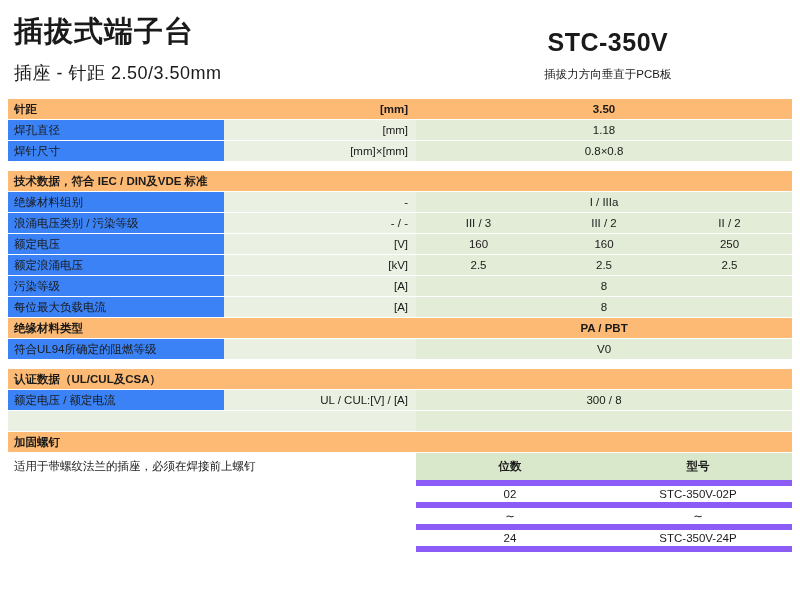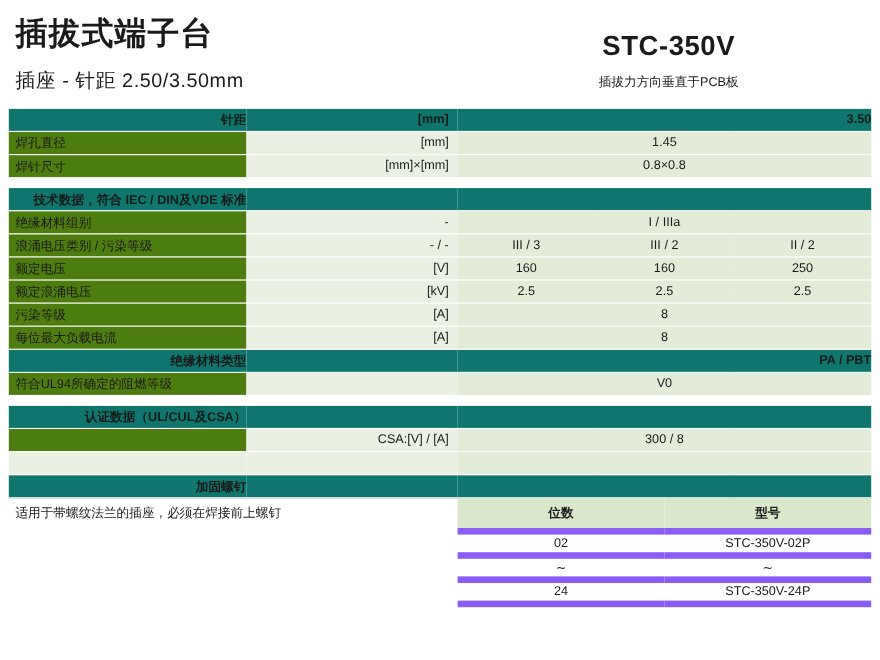--- a/index.html
+++ b/index.html
@@ -62,37 +62,36 @@
   table.spec td {
     padding: 0;
     height: 21px;
     vertical-align: middle;
     font-size: 11.5px;
     border-bottom: 1px solid #ffffff;
   }
   .c-label {
     width: 216px;
     padding-left: 6px !important;
-    background: #4d7c0f;
+    background: #3b82f6;
   }
   .c-unit {
     width: 192px;
     text-align: right;
     padding-right: 8px !important;
     background: #eaf1e2;
   }
   .c-val {
     background: #e2ecd6;
     text-align: center;
   }
   .bold { font-weight: bold; }
   .sect .c-label, .sect .c-unit, .sect .c-val {
-    background: #0f766e;
-    font-weight: bold;
-    text-align: right;
+    background: #fdba74;
+    font-weight: bold;
   }
   .sect .c-label { font-weight: bold; }
   .blank-row td { background: #e2ecd6; }
   .blank-row .c-label, .blank-row .c-unit { background: #eaf1e2; }
 
   
   .whitegap { height: 9px; background: #ffffff; }
 
   
   .bottom-wrap {
@@ -152,21 +151,21 @@
     </colgroup>
     <tbody id="spec-body">
         <tr class="sect">
           <td class="c-label bold">针距</td>
           <td class="c-unit">[mm]</td>
           <td class="c-val" colspan="3">3.50</td>
         </tr>
         <tr class="">
           <td class="c-label">焊孔直径</td>
           <td class="c-unit">[mm]</td>
-          <td class="c-val" colspan="3">1.45</td>
+          <td class="c-val" colspan="3">1.18</td>
         </tr>
         <tr class="">
           <td class="c-label">焊针尺寸</td>
           <td class="c-unit">[mm]×[mm]</td>
           <td class="c-val" colspan="3">0.8×0.8</td>
         </tr>
         <tr>
           <td colspan="5" class="whitegap" style="background: rgb(255, 255, 255); height: 9px; border-bottom: none;"></td>
         </tr>
         <tr class="sect">
@@ -222,22 +221,22 @@
         </tr>
         <tr>
           <td colspan="5" class="whitegap" style="background: rgb(255, 255, 255); height: 9px; border-bottom: none;"></td>
         </tr>
         <tr class="sect">
           <td class="c-label bold">认证数据（UL/CUL及CSA）</td>
           <td class="c-unit"></td>
           <td class="c-val" colspan="3"></td>
         </tr>
         <tr class="">
-          <td class="c-label"></td>
-          <td class="c-unit">CSA:[V] / [A]</td>
+          <td class="c-label">额定电压 / 额定电流</td>
+          <td class="c-unit">UL / CUL:[V] / [A]</td>
           <td class="c-val" colspan="3">300 / 8</td>
         </tr>
         <tr class="blank-row">
           <td class="c-label"></td>
           <td class="c-unit"></td>
           <td class="c-val" colspan="3"></td>
         </tr>
         <tr class="sect">
           <td class="c-label bold">加固螺钉</td>
           <td class="c-unit"></td>

